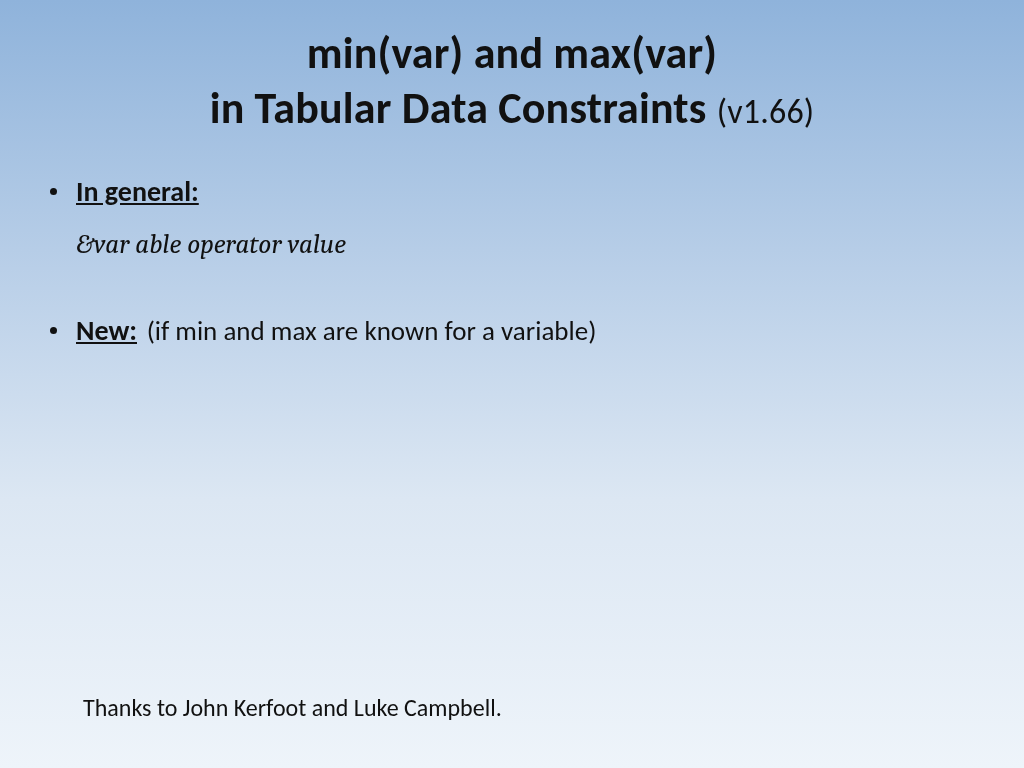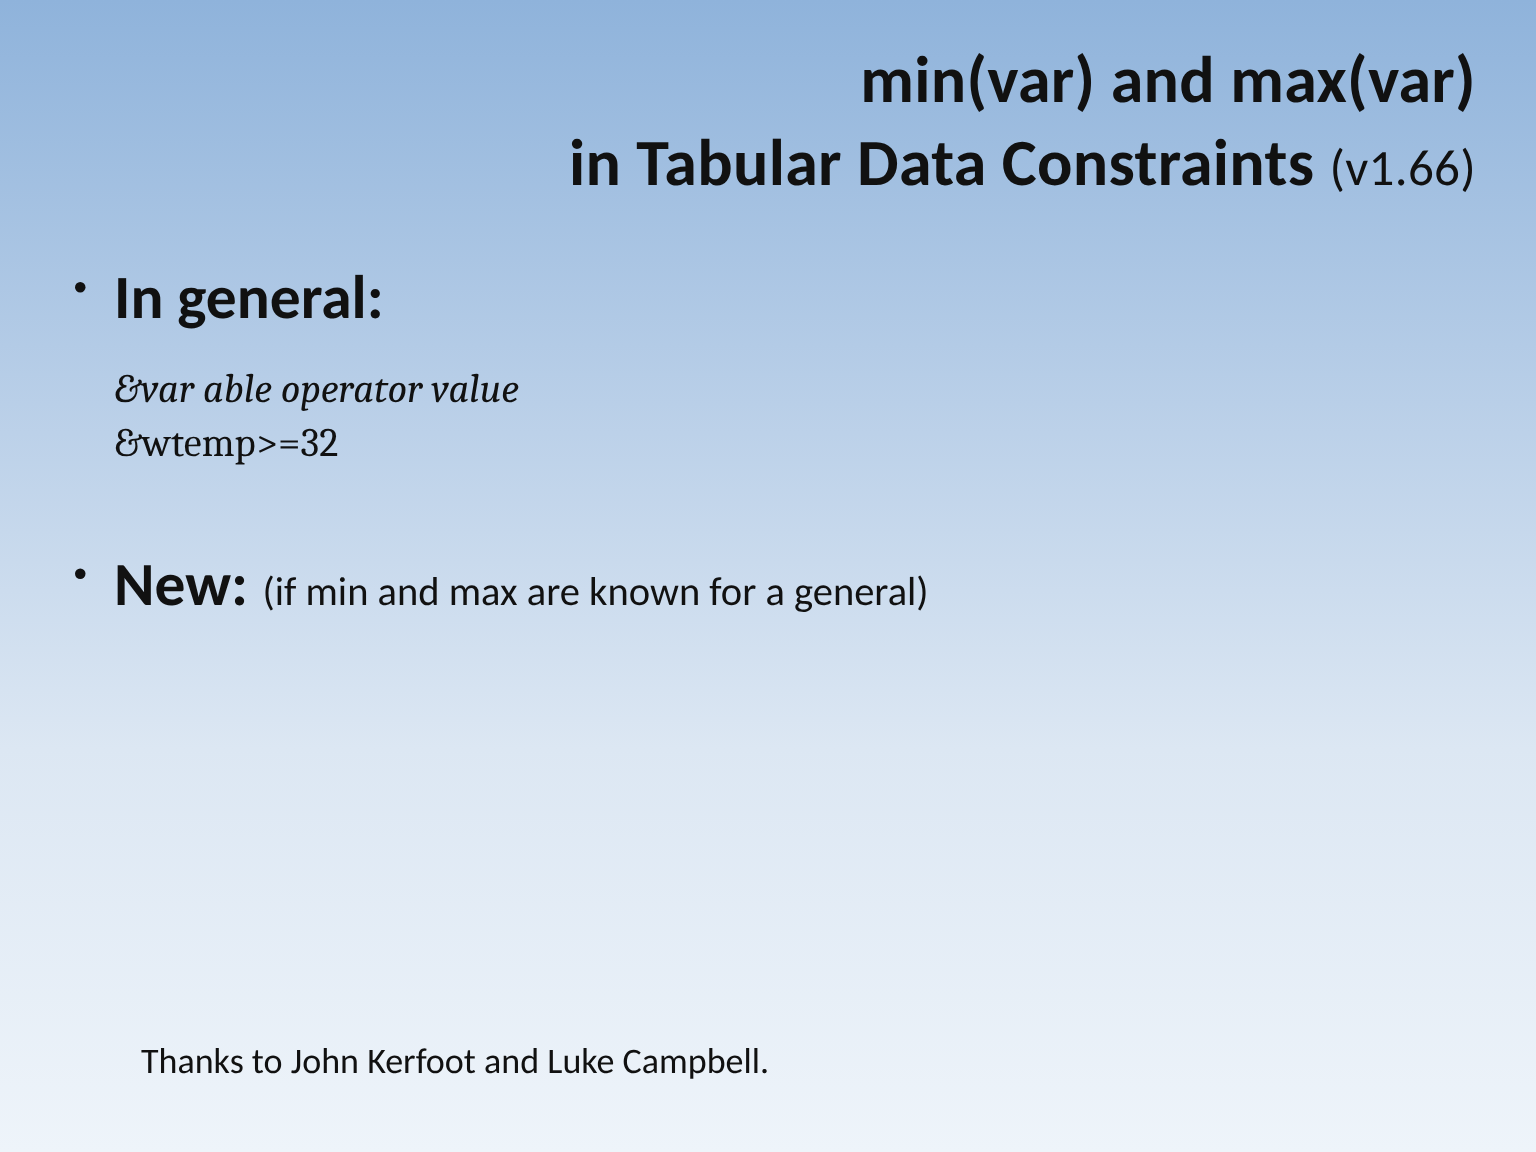--- a/index.html
+++ b/index.html
@@ -4,21 +4,21 @@
   <style>
     * { margin: 0; padding: 0; box-sizing: border-box; }
     html, body { width: 1024px; height: 768px; overflow: hidden; }
     body {
       background: linear-gradient(to bottom, #8fb3db 0%, #b9cfe8 35%, #dce7f3 65%, #eef4fa 100%);
       font-family: Calibri, 'Segoe UI', Arial, sans-serif;
       color: #111;
       padding: 20px 40px 0 40px;
     }
     .title-block {
-      text-align: right;
+      text-align: center;
       margin-bottom: 38px;
       margin-top: 6px;
     }
     .title-line {
       font-size: 44px;
       font-weight: 700;
       line-height: 1.25;
       letter-spacing: 0.2px;
     }
     .title-version {
@@ -36,41 +36,42 @@
     .bullet-dot {
       position: absolute;
       left: -26px;
       top: 14px;
       width: 7px;
       height: 7px;
       background: #111;
       border-radius: 50%;
     }
     .lead {
-      font-size: 41px;
+      font-size: 28px;
       font-weight: 700;
+      text-decoration: underline;
     }
     .lead-note {
       font-size: 27px;
       font-weight: 400;
       margin-left: 6px;
     }
     .sub {
       margin-left: 0;
       margin-top: 18px;
     }
     .sub-line {
       font-family: Cambria, Georgia, 'Times New Roman', serif;
       font-size: 27px;
       line-height: 1.35;
     }
     .italic { font-style: italic; }
     .footer {
       position: absolute;
-      left: 94px;
+      left: 83px;
       bottom: 46px;
       font-size: 24px;
       font-weight: 400;
     }
   </style>
 </head>
 <body>
 
 <div class="title-block">
   <div class="title-line">min(var) and max(var)</div>
@@ -82,25 +83,24 @@
 
 <ul class="content">
   <li>
     <span class="bullet-dot"></span>
     <div>
       <span class="lead">In general:</span>
       <span class="lead-note"></span>
     </div>
     <div class="sub">
       <div class="sub-line italic">&amp;var able operator value</div>
-      <div class="sub-line">&amp;wtemp&gt;=32</div>
     </div>
   </li>
   <li>
     <span class="bullet-dot"></span>
     <div>
       <span class="lead">New:</span>
-      <span class="lead-note">(if min and max are known for a general)</span>
+      <span class="lead-note">(if min and max are known for a variable)</span>
     </div>
   </li>
 </ul>
 
 <div class="footer">Thanks to John Kerfoot and Luke Campbell.</div>
 
 </body></html>

